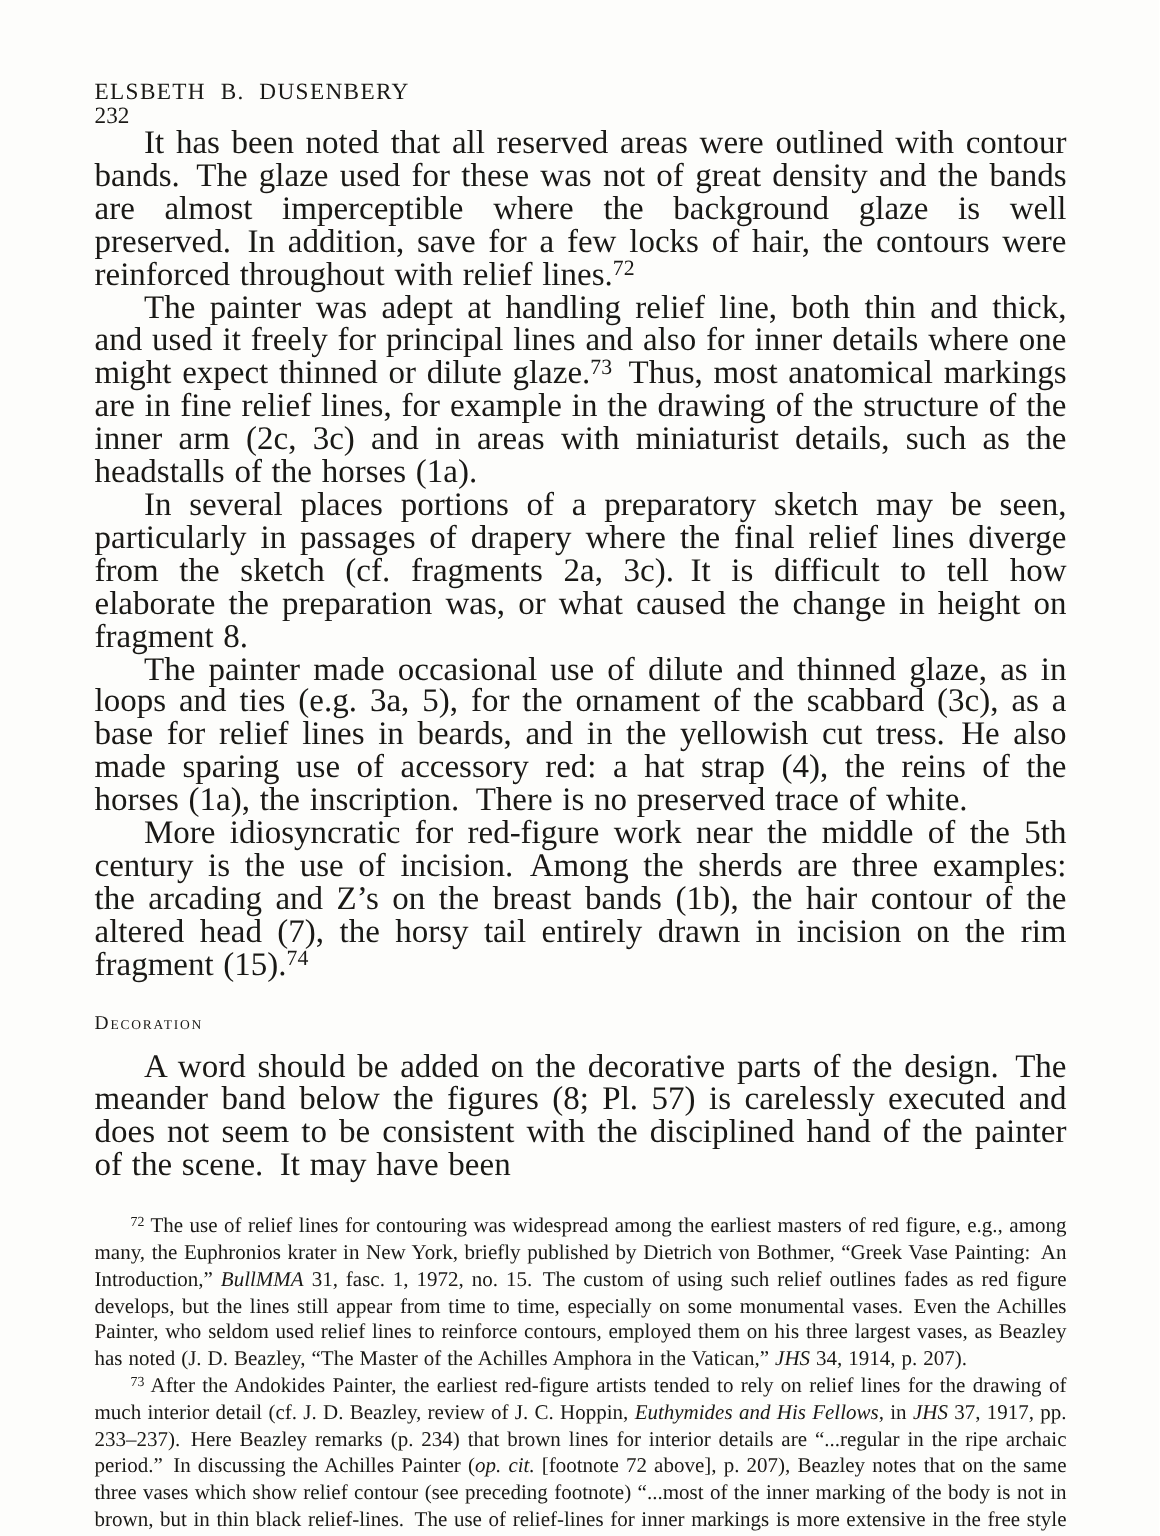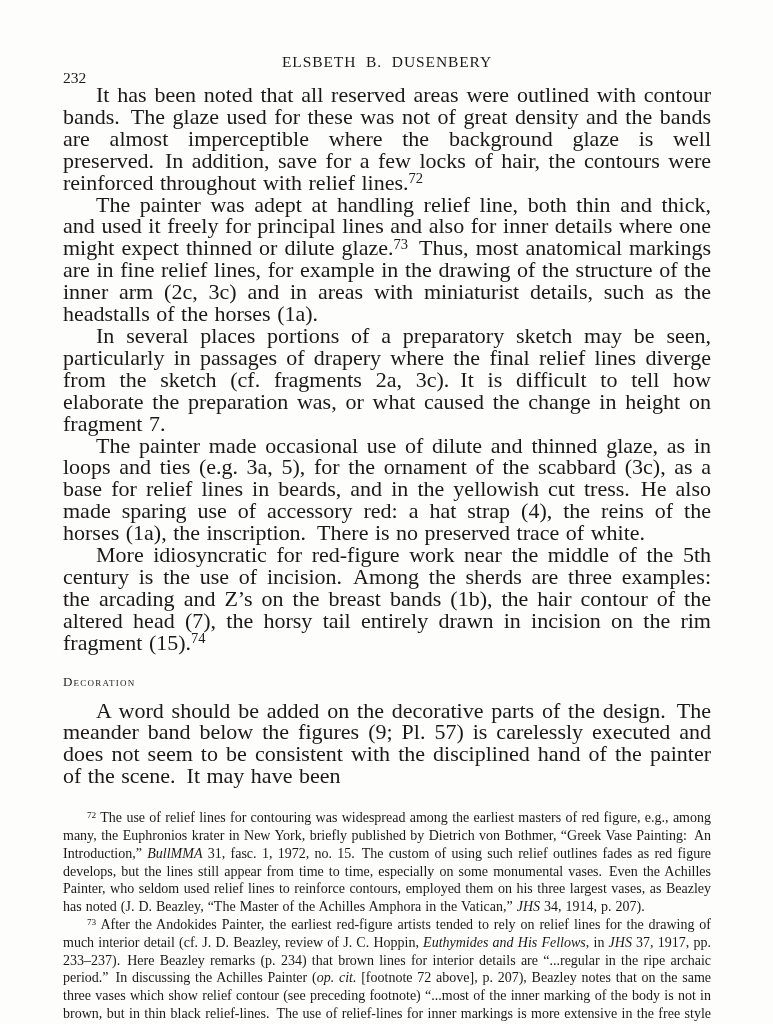--- a/index.html
+++ b/index.html
@@ -26,21 +26,21 @@
     font-size: 15.5px;
     line-height: 20px;
   }
   .page-number {
     position: absolute;
     left: 0;
     top: 16px;
   }
   .running-head {
     display: block;
-    text-align: center;
+    text-align: left;
     letter-spacing: 0.9px;
     word-spacing: 5px;
   }
   .text-block {
     position: absolute;
     top: 84px;
     left: 63px;
     width: 648px;
   }
   .body-para {
@@ -87,27 +87,27 @@
 
   <header class="running-header">
     <span class="page-number">232</span>
     <span class="running-head">ELSBETH B. DUSENBERY</span>
   </header>
 
   <main class="text-block">
 
     <p class="body-para"><span>It has been noted that all reserved areas were outlined with contour bands. The glaze used for these was not of great density and the bands are almost imperceptible where the background glaze is well preserved. In addition, save for a few locks of hair, the contours were reinforced throughout with relief lines.</span><sup>72</sup></p>
     <p class="body-para"><span>The painter was adept at handling relief line, both thin and thick, and used it freely for principal lines and also for inner details where one might expect thinned or dilute glaze.</span><sup>73</sup><span> Thus, most anatomical markings are in fine relief lines, for example in the drawing of the structure of the inner arm (2c, 3c) and in areas with miniaturist details, such as the headstalls of the horses (1a).</span></p>
-    <p class="body-para"><span>In several places portions of a preparatory sketch may be seen, particularly in passages of drapery where the final relief lines diverge from the sketch (cf. fragments 2a, 3c). It is difficult to tell how elaborate the preparation was, or what caused the change in height on fragment 7.</span></p>
+    <p class="body-para"><span>In several places portions of a preparatory sketch may be seen, particularly in passages of drapery where the final relief lines diverge from the sketch (cf. fragments 2a, 3c). It is difficult to tell how elaborate the preparation was, or what caused the change in height on fragment 8.</span></p>
     <p class="body-para"><span>The painter made occasional use of dilute and thinned glaze, as in loops and ties (e.g. 3a, 5), for the ornament of the scabbard (3c), as a base for relief lines in beards, and in the yellowish cut tress. He also made sparing use of accessory red: a hat strap (4), the reins of the horses (1a), the inscription. There is no preserved trace of white.</span></p>
     <p class="body-para"><span>More idiosyncratic for red-figure work near the middle of the 5th century is the use of incision. Among the sherds are three examples: the arcading and Z’s on the breast bands (1b), the hair contour of the altered head (7), the horsy tail entirely drawn in incision on the rim fragment (15).</span><sup>74</sup></p>
 
     <h2 class="section-heading">Decoration</h2>
 
-    <p class="body-para"><span>A word should be added on the decorative parts of the design. The meander band below the figures (9; Pl. 57) is carelessly executed and does not seem to be consistent with the disciplined hand of the painter of the scene. It may have been</span></p>
+    <p class="body-para"><span>A word should be added on the decorative parts of the design. The meander band below the figures (8; Pl. 57) is carelessly executed and does not seem to be consistent with the disciplined hand of the painter of the scene. It may have been</span></p>
 
     <section class="footnotes">
       <p class="footnote"><sup>72</sup><span> The use of relief lines for contouring was widespread among the earliest masters of red figure, e.g., among many, the Euphronios krater in New York, briefly published by Dietrich von Bothmer, “Greek Vase Painting: An Introduction,” </span><i>BullMMA</i><span> 31, fasc. 1, 1972, no. 15. The custom of using such relief outlines fades as red figure develops, but the lines still appear from time to time, especially on some monumental vases. Even the Achilles Painter, who seldom used relief lines to reinforce contours, employed them on his three largest vases, as Beazley has noted (J. D. Beazley, “The Master of the Achilles Amphora in the Vatican,” </span><i>JHS</i><span> 34, 1914, p. 207).</span></p>
       <p class="footnote"><sup>73</sup><span> After the Andokides Painter, the earliest red-figure artists tended to rely on relief lines for the drawing of much interior detail (cf. J. D. Beazley, review of J. C. Hoppin, </span><i>Euthymides and His Fellows</i><span>, in </span><i>JHS</i><span> 37, 1917, pp. 233–237). Here Beazley remarks (p. 234) that brown lines for interior details are “...regular in the ripe archaic period.” In discussing the Achilles Painter (</span><i>op. cit.</i><span> [footnote 72 above], p. 207), Beazley notes that on the same three vases which show relief contour (see preceding footnote) “...most of the inner marking of the body is not in brown, but in thin black relief-lines. The use of relief-lines for inner markings is more extensive in the free style than in the developed severe style....” Thus the appearance of such markings on the krater in Samothrace could be regarded either as an advanced or a </span><i>retardataire</i><span> characteristic.</span></p>
     </section>
 
   </main>
 
 </div>
 

